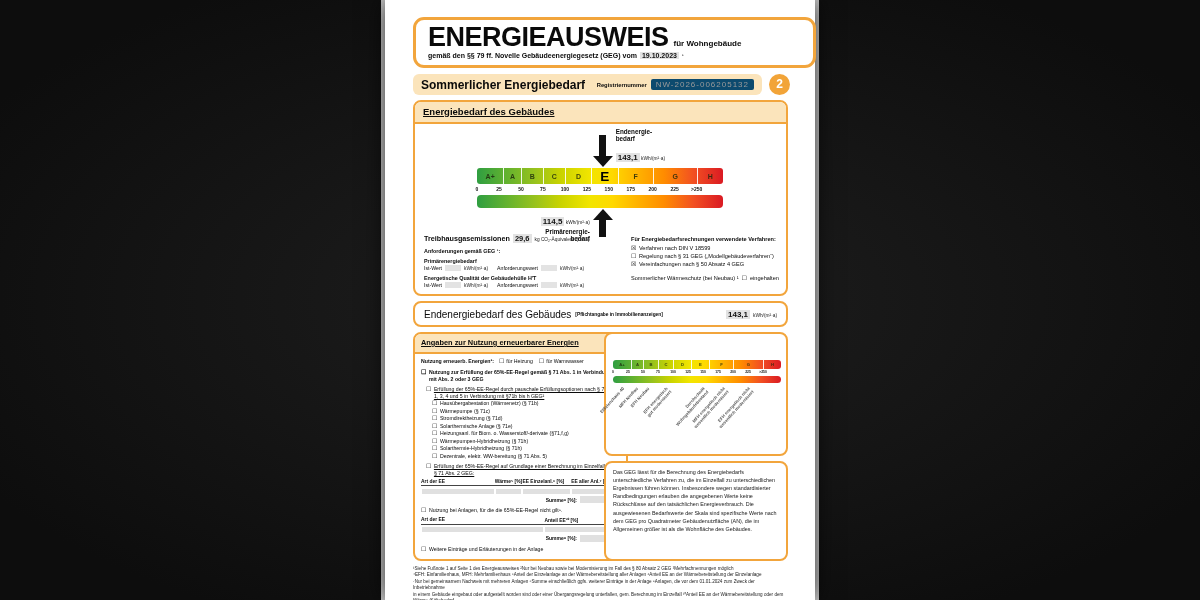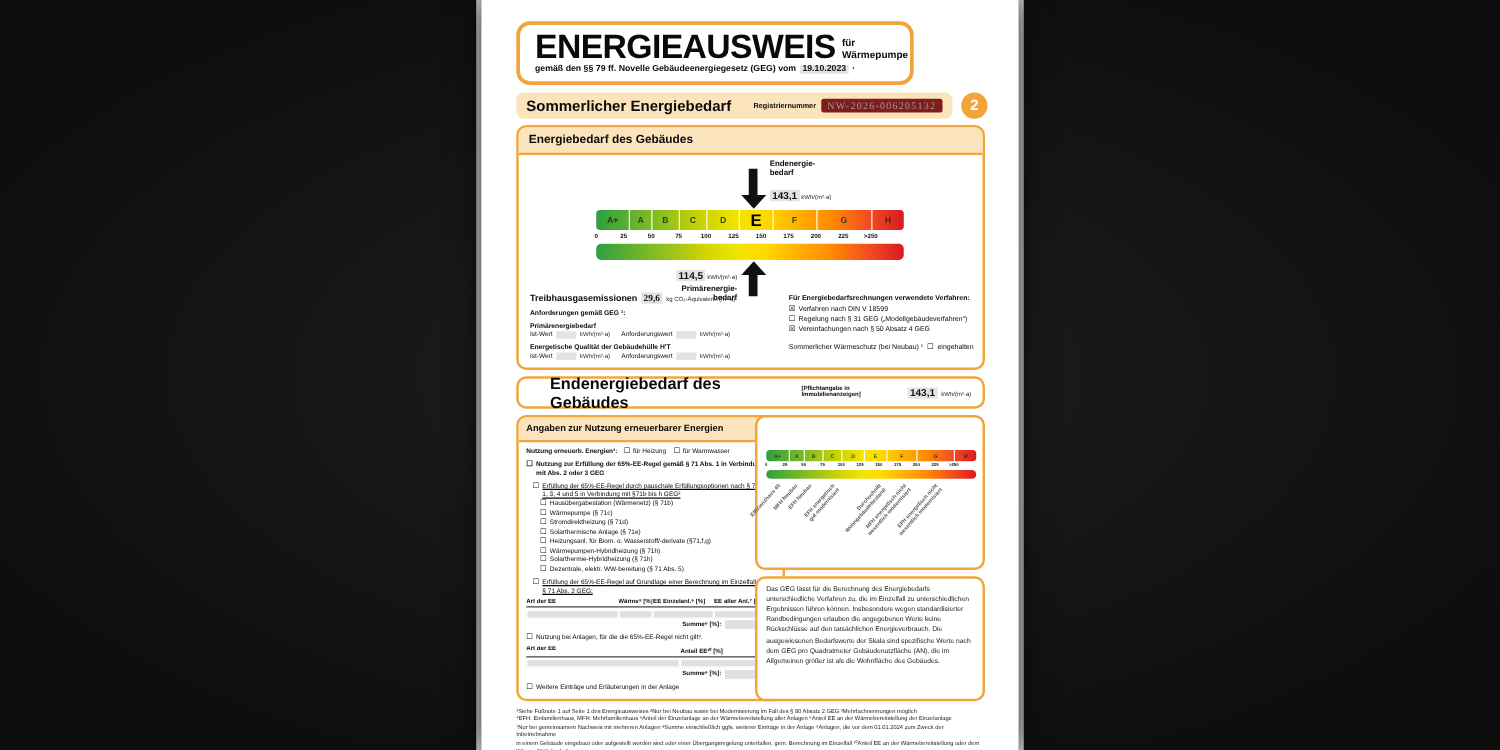--- a/index.html
+++ b/index.html
@@ -6,39 +6,39 @@
   body{width:1200px;height:600px;background:#141414;font-family:"Liberation Sans",sans-serif;overflow:hidden;}
   .stage{position:relative;width:1200px;height:600px;background:radial-gradient(ellipse at 50% 50%, #1f1f1f 0%, #0d0d0d 85%);}
   .edge-strip{position:absolute;top:0;width:4px;height:600px;background:#cfcfcf;}
   .page{position:absolute;left:385px;top:0;width:430px;height:600px;background:#ffffff;box-shadow:0 0 22px rgba(0,0,0,0.8);}
 
   
   .val{background:#E3E3E3;padding:0 2px;font-weight:bold;color:#111;}
   .u5{font-size:4.8px;color:#222;}
 
   
-  .hdr-box{position:absolute;left:28px;top:17px;width:318px;height:51px;border:3px solid #F2A53C;border-radius:11px;box-sizing:border-box;background:#fff;padding:4px 12px 0 12px;}
+  .hdr-box{position:absolute;left:28px;top:17px;width:403px;height:51px;border:3px solid #F2A53C;border-radius:11px;box-sizing:border-box;background:#fff;padding:4px 12px 0 12px;}
   .hdr-row{display:flex;align-items:flex-end;gap:5px;}
   .hdr-title{font-size:27px;font-weight:bold;letter-spacing:-0.5px;line-height:1;color:#0a0a0a;}
   .hdr-sub{font-size:8px;font-weight:bold;padding-bottom:3px;color:#0a0a0a;}
   .hdr-law{margin-top:1px;font-size:7px;font-weight:bold;color:#0a0a0a;display:flex;align-items:center;gap:3px;}
   .hdr-law .val{font-size:7px;}
   .hdr-law sup{font-size:5px;}
 
   
   .banner{position:absolute;left:28px;top:74px;width:349px;height:21px;background:#FBE4BB;border-radius:6px;display:flex;align-items:center;padding:0 8px;box-sizing:border-box;}
   .banner-title{font-size:12px;font-weight:bold;color:#0a0a0a;}
   .reg{margin-left:auto;display:flex;align-items:center;gap:4px;}
   .reg-label{font-size:5.8px;font-weight:bold;color:#0a0a0a;}
-  .reg-value{font-family:Liberation Serif, serif;font-size:8px;color:#9A9A9A;background:#7f1d1d;padding:1px 5px;letter-spacing:1px;border-radius:2px;}
+  .reg-value{font-family:Liberation Sans, sans-serif;font-size:8px;color:#9A9A9A;background:#0c4a6e;padding:1px 5px;letter-spacing:1px;border-radius:2px;}
   .page-circle{position:absolute;left:384px;top:74px;width:21px;height:21px;border-radius:50%;background:#F2A438;color:#fff;font-size:12px;font-weight:bold;text-align:center;line-height:21px;}
 
   
   .box{position:absolute;background:#fff;border:2px solid #F2A53C;border-radius:8px;box-sizing:border-box;}
-  .box-bar{background:#FBE4BB;border-bottom:2px solid #F2A53C;border-radius:6px 6px 0 0;font-weight:bold;color:#0a0a0a;}
+  .box-bar{background:#FBE4BB;border-bottom:2px solid #F2A53C;border-radius:6px 6px 0 0;font-weight:bold;color:#0a0a0a;text-decoration:underline;}
   .box-bar.big{height:20px;line-height:20px;font-size:9.5px;padding:0 8px;}
   .box-bar.small{height:18px;line-height:18px;font-size:7.4px;padding:0 6px;}
 
   .energy-box{left:28px;top:100px;width:375px;height:196px;}
 
   
   .scale-wrap{position:absolute;}
   .scale-wrap.big{left:62px;top:26px;width:246px;height:108px;}
   .seg-row{position:absolute;left:0;width:100%;background:linear-gradient(90deg,#2f9e41 0%,#63b22f 12%,#9ac31c 24%,#c9d300 34%,#f2e500 46%,#ffd900 55%,#ffb300 65%,#ff8c00 76%,#f25022 88%,#da1a23 100%);border-radius:3px;}
   .big .seg-row{top:40px;height:16px;}
@@ -65,34 +65,34 @@
   .end-lbl .vrow .val{font-size:8px;}
   .pri-lbl{position:absolute;top:82px;text-align:right;}
   .pri-lbl .vrow{white-space:nowrap;}
   .pri-lbl .vrow .val{font-size:8px;}
   .pri-lbl .l{font-size:6.3px;font-weight:bold;color:#0a0a0a;line-height:1.15;}
 
   
   .ghg-col{position:absolute;left:9px;top:132px;width:202px;font-size:5.2px;color:#0a0a0a;}
   .ghg-line{display:flex;align-items:baseline;gap:3px;white-space:nowrap;}
   .ghg-name{font-size:7.2px;font-weight:bold;}
-  .ghg-line .val{font-size:7.5px;font-family:Liberation Serif, serif;}
+  .ghg-line .val{font-size:7.5px;}
   .b-head{font-weight:bold;font-size:5.4px;margin-top:3.5px;}
   .ist-row{display:flex;gap:3px;align-items:center;font-size:5.2px;margin-top:1.5px;}
   .ist-row .anf{margin-left:6px;}
   .blank{width:16px;height:6px;background:#E3E3E3;display:inline-block;}
   .methods-col{position:absolute;left:216px;top:134px;width:155px;font-size:5.6px;color:#0a0a0a;}
   .m-title{font-weight:bold;font-size:5.6px;margin-bottom:2.5px;}
   .m-line{display:flex;gap:2.5px;align-items:flex-start;margin-top:1.8px;}
   .cb{font-size:6px;line-height:1.1;}
   .summer-line{margin-top:7px;display:flex;gap:3px;align-items:center;white-space:nowrap;}
 
   
   .endbar{left:28px;top:301px;width:375px;height:26px;border-width:2.5px;display:flex;align-items:center;padding:0 9px;}
-  .endbar-title{font-size:13px;font-weight:bold;color:#0a0a0a;margin-left:16px;}
+  .endbar-title{font-size:10px;font-weight:normal;color:#0a0a0a;}
   .endbar-note{font-size:4.8px;font-weight:bold;margin-left:4px;color:#0a0a0a;}
   .endbar-right{margin-left:auto;display:flex;align-items:baseline;gap:3px;}
   .endbar-right .val{font-size:8px;}
 
   
   .renew-box{left:28px;top:332px;width:215px;height:229px;}
   .renew-body{padding:4px 6px;color:#0a0a0a;}
   .usage-line{display:flex;gap:5px;align-items:center;font-size:5.2px;white-space:nowrap;}
   .usage-label{font-weight:bold;}
   .inline-check{display:inline-flex;gap:2px;align-items:center;}
@@ -136,21 +136,21 @@
 
 <div class="stage">
   <div class="edge-strip" style="left:381px;"></div>
   <div class="edge-strip" style="left:815px;"></div>
 
   <div class="page">
 
     <div class="hdr-box">
       <div class="hdr-row">
         <span class="hdr-title">ENERGIEAUSWEIS</span>
-        <span class="hdr-sub">für Wärmepumpe</span>
+        <span class="hdr-sub">für Wohngebäude</span>
       </div>
       <div class="hdr-law">
         <span>gemäß den §§ 79 ff. Novelle Gebäudeenergiegesetz (GEG) vom</span>
         <span class="val" style="font-size:7px;">19.10.2023</span>
         <sup>¹</sup>
       </div>
     </div>
 
     <div class="banner">
       <span class="banner-title">Sommerlicher Energiebedarf</span>

